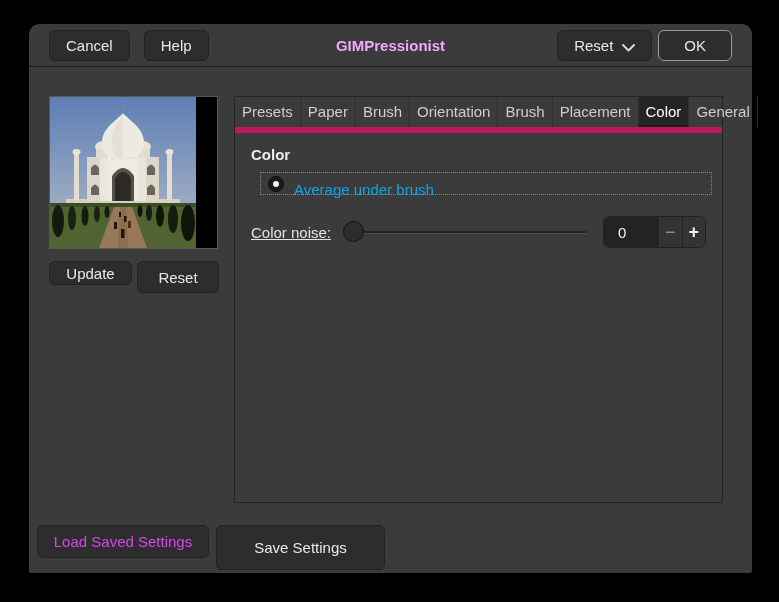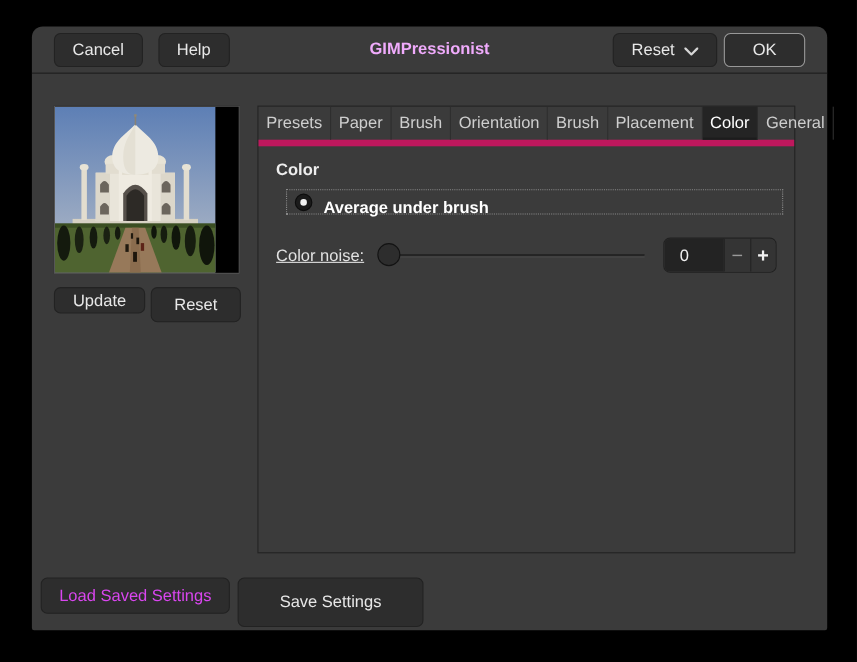--- a/index.html
+++ b/index.html
@@ -60,21 +60,21 @@
   }
   .radio-row.focused { border-color:#888; }
   .radio {
     width:14px; height:14px; border-radius:50%; flex:0 0 auto;
     display:flex; align-items:center; justify-content:center;
   }
   .radio.sel  { background:#1b1b1b; border:1px solid #0d0d0d; }
   .radio.unsel{ background:#2d2d2d; border:1px solid #191919; }
   .radio .dot { width:6px; height:6px; border-radius:50%; background:#f4f4f4; }
   .radio-label { font-size:15px; }
-  .radio-label.sel   { font-weight:bold; color:#ffffff;margin-top:12px; }
+  .radio-label.sel   { font-weight:normal; color:#0ea5e9;margin-top:12px; }
   .radio-label.unsel { color:#b3b3b3; }
   
   .noise-row { display:flex; align-items:center; margin-top:21px; height:32px; }
   .noise-label { font-size:15px; color:#e2e2e2; margin-right:12px; white-space:nowrap;text-decoration:underline; }
   .slider { position:relative; width:243px; height:24px; margin-right:17px; flex:0 0 auto; }
   .slider-track {
     position:absolute; left:2px; right:0; top:11px; height:2px;
     background:#242424; box-shadow:0 1px 0 rgba(255,255,255,0.10);
   }
   .slider-handle {

